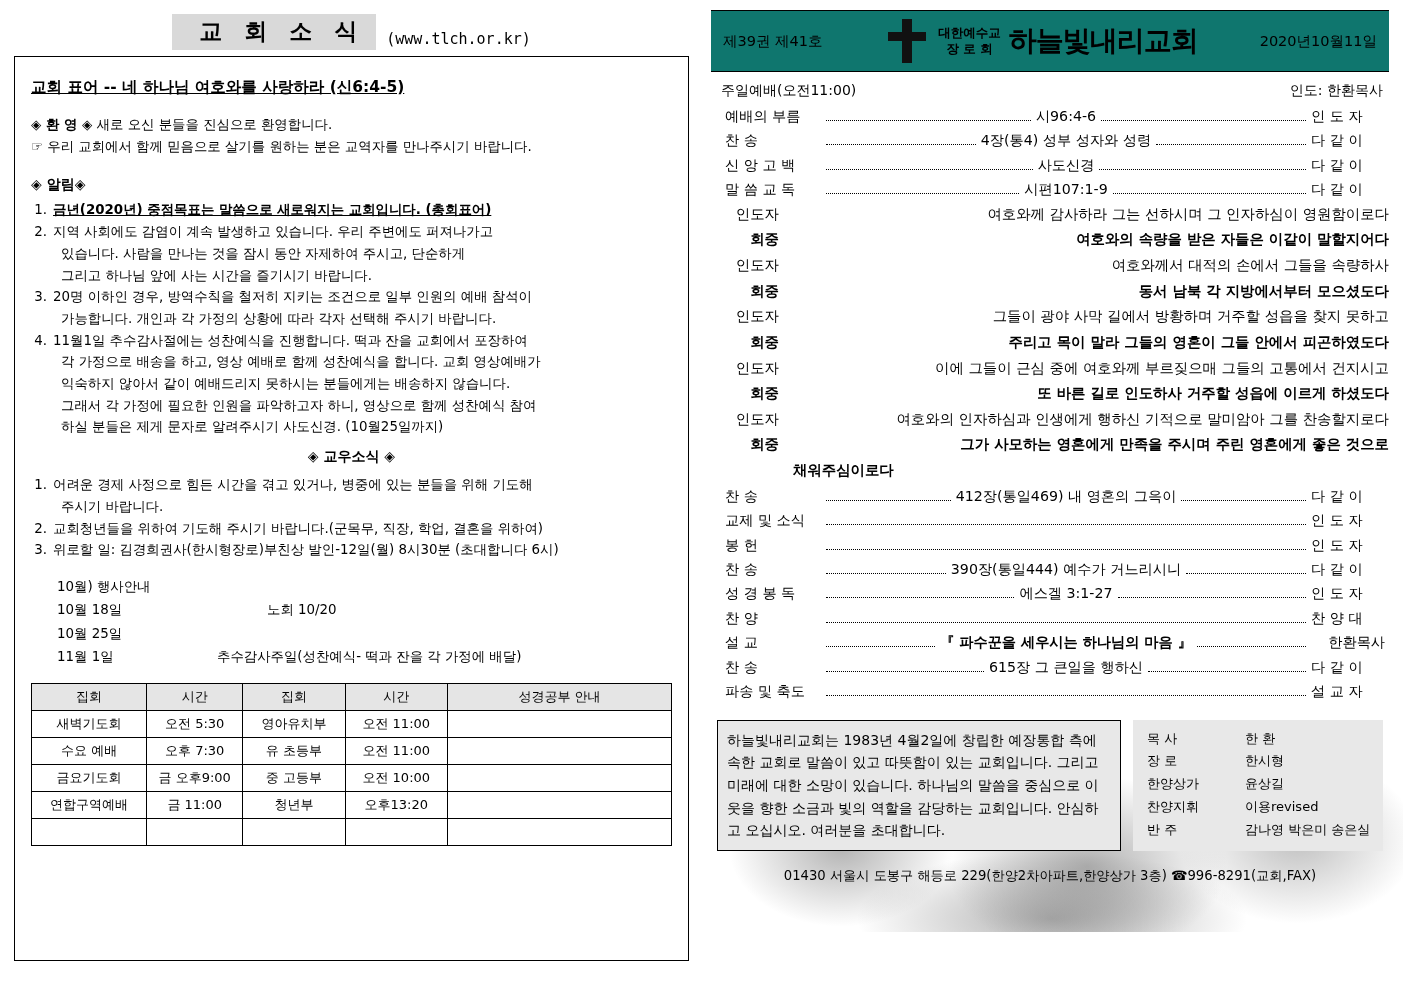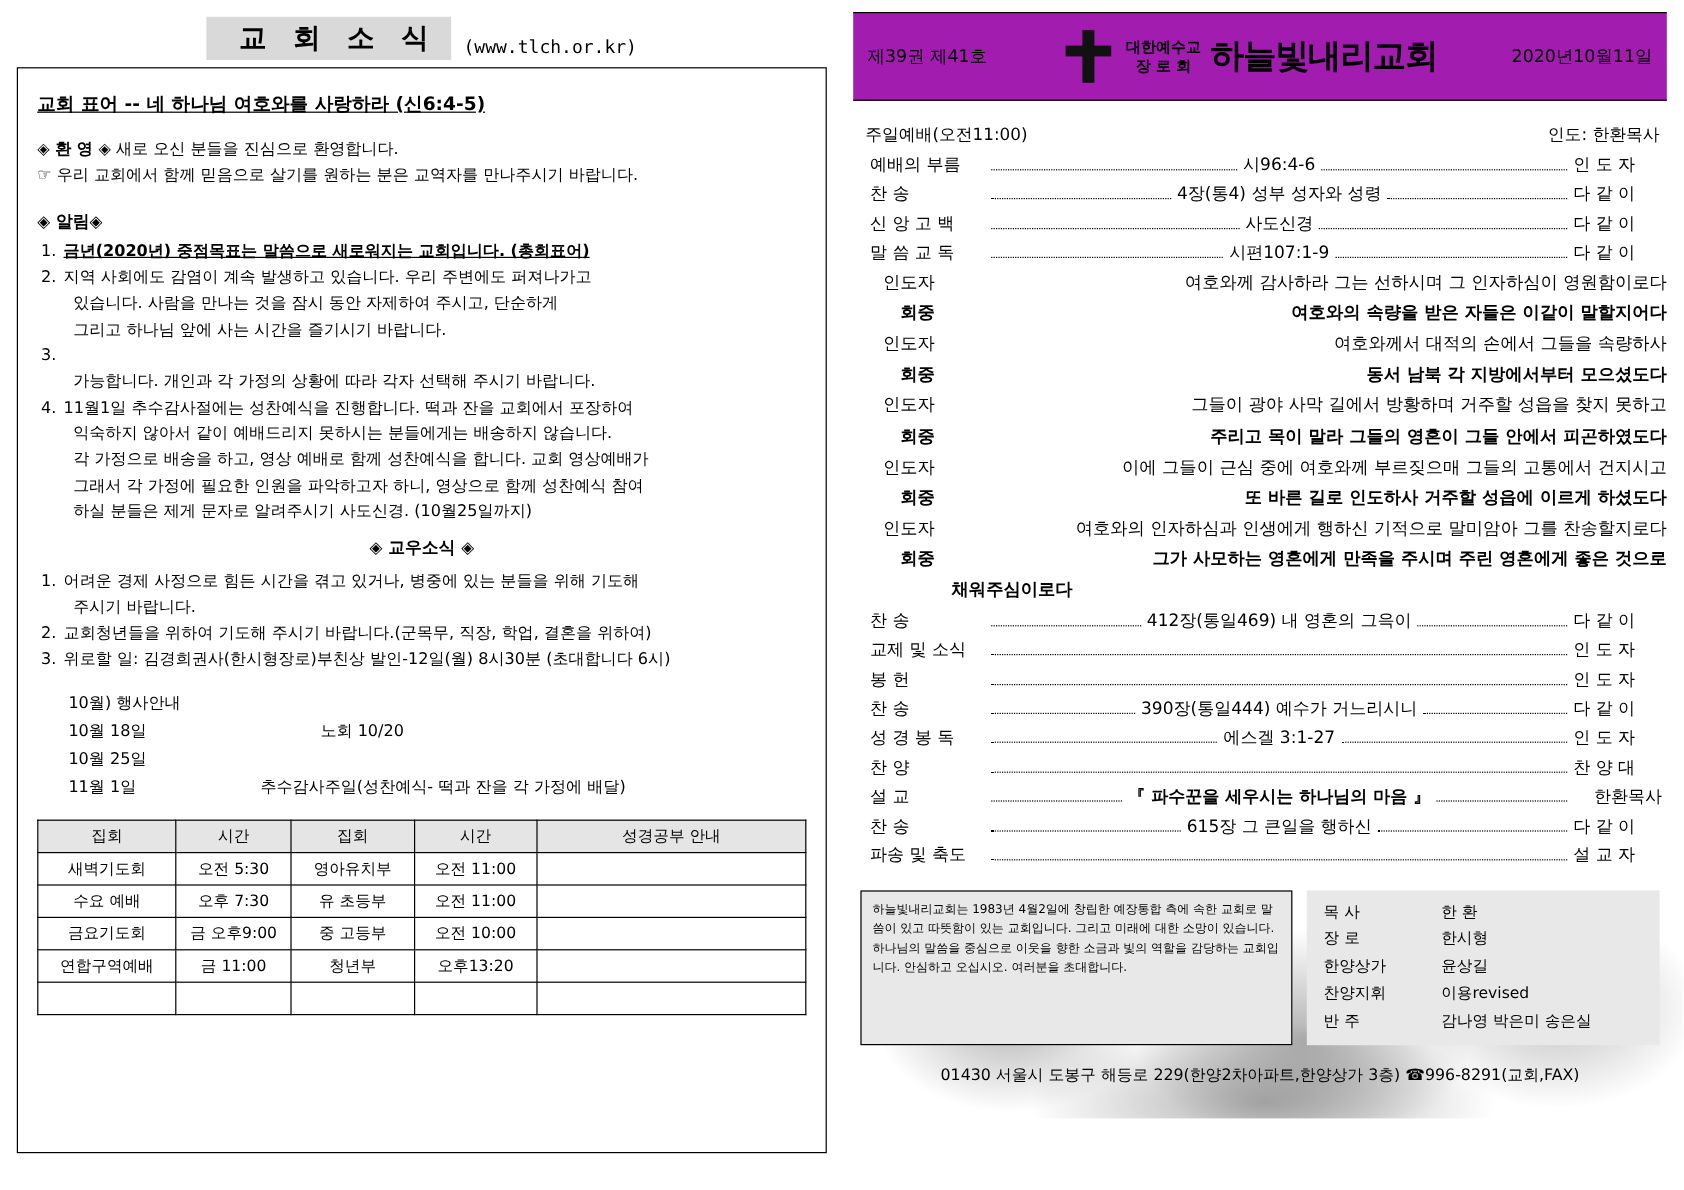--- a/index.html
+++ b/index.html
@@ -37,23 +37,23 @@
   .ev-row { display:flex; }
   .ev-date { width:150px; }
   
   table.meet { border-collapse:collapse; width:100%; margin-top:14px; font-size:13px; }
   table.meet th, table.meet td { border:1px solid #000; height:27px; text-align:center; padding:1px 2px; }
   table.meet th { background:#e5e5e5; font-weight:normal; }
   .col1 { width:18%; } .col2 { width:15%; } .col3 { width:16%; } .col4 { width:16%; } .col5 { width:35%; }
 
   
   .masthead {
-    background:#a21caf; border-top:1.5px solid #000; border-bottom:1.5px solid #000;
-    height:74px; display:flex; align-items:center; justify-content:space-between;
-    padding:0 12px; margin-bottom:20px;
+    background:#0f766e; border-top:1.5px solid #000; border-bottom:1.5px solid #000;
+    height:62px; display:flex; align-items:center; justify-content:space-between;
+    padding:0 12px; margin-bottom:10px;
   }
   .vol { font-size:14.5px; white-space:nowrap; }
   .mast-mid { display:flex; align-items:center; gap:8px; }
   .cross { width:46px; height:44px; position:relative; }
   .cross:before, .cross:after { content:""; position:absolute; background:#111; }
   .cross:before { left:18px; top:0; width:10px; height:44px; }
   .cross:after { left:4px; top:13px; width:38px; height:9px; }
   .denom { font-size:12.5px; line-height:1.25; text-align:center; font-weight:bold; }
   .church-name { font-size:28px; font-weight:bold; letter-spacing:-1px; }
   .mast-date { font-size:14.5px; white-space:nowrap; }
@@ -75,21 +75,21 @@
   .bg-photo {
     position:absolute; left:0; right:0; bottom:60px; height:330px;
     background:
       radial-gradient(ellipse 160px 110px at 20% 75%, rgba(120,120,120,0.55), rgba(255,255,255,0) 70%),
       radial-gradient(ellipse 200px 130px at 55% 80%, rgba(100,100,100,0.5), rgba(255,255,255,0) 70%),
       radial-gradient(ellipse 170px 120px at 85% 72%, rgba(130,130,130,0.5), rgba(255,255,255,0) 70%),
       radial-gradient(ellipse 260px 90px at 50% 96%, rgba(80,80,80,0.45), rgba(255,255,255,0) 75%);
     z-index:0; pointer-events:none;
   }
   .info-wrap { position:relative; z-index:1; display:flex; gap:12px; margin-top:16px; padding:0 6px; }
-  .info-box { width:360px; border:1.4px solid #000; background:#e8e8e8; padding:8px 9px; font-size:10px; line-height:1.62; }
+  .info-box { width:404px; border:1.4px solid #000; background:#e8e8e8; padding:8px 9px; font-size:14px; line-height:1.62; }
   .staff { flex:1; background:#e8e8e8; border:0; padding:8px 4px 8px 14px; font-size:13px; line-height:1.75; }
   .staff-row { display:flex; }
   .staff-role { width:92px; display:flex; justify-content:space-between; flex:0 0 92px; }
   .staff-name { padding-left:6px; }
   .addr { position:relative; z-index:1; text-align:center; font-size:13.2px; margin-top:16px; }
 </style>
 </head>
 <body>
 
 <div class="page">
@@ -124,30 +124,31 @@
         <div style="display:flex;">
           <span style="width:22px;text-align:right;padding-right:6px;">2.</span>
           <span>지역 사회에도 감염이 계속 발생하고 있습니다. 우리 주변에도 퍼져나가고</span>
         </div>
         <div class="indent2">있습니다. 사람을 만나는 것을 잠시 동안 자제하여 주시고, 단순하게</div>
         <div class="indent2">그리고 하나님 앞에 사는 시간을 즐기시기 바랍니다.</div>
       </div>
       <div class="line">
         <div style="display:flex;">
           <span style="width:22px;text-align:right;padding-right:6px;">3.</span>
+          <span>20명 이하인 경우, 방역수칙을 철저히 지키는 조건으로 일부 인원의 예배 참석이</span>
         </div>
         <div class="indent2">가능합니다. 개인과 각 가정의 상황에 따라 각자 선택해 주시기 바랍니다.</div>
       </div>
       <div class="line">
         <div style="display:flex;">
           <span style="width:22px;text-align:right;padding-right:6px;">4.</span>
           <span>11월1일 추수감사절에는 성찬예식을 진행합니다. 떡과 잔을 교회에서 포장하여</span>
         </div>
+        <div class="indent2">각 가정으로 배송을 하고, 영상 예배로 함께 성찬예식을 합니다. 교회 영상예배가</div>
         <div class="indent2">익숙하지 않아서 같이 예배드리지 못하시는 분들에게는 배송하지 않습니다.</div>
-        <div class="indent2">각 가정으로 배송을 하고, 영상 예배로 함께 성찬예식을 합니다. 교회 영상예배가</div>
         <div class="indent2">그래서 각 가정에 필요한 인원을 파악하고자 하니, 영상으로 함께 성찬예식 참여</div>
         <div class="indent2">하실 분들은 제게 문자로 알려주시기 사도신경. (10월25일까지)</div>
       </div>
 
       <div class="mu-head">◈ 교우소식 ◈</div>
 
       <div class="line">
         <div style="display:flex;">
           <span style="width:22px;text-align:right;padding-right:6px;">1.</span>
           <span>어려운 경제 사정으로 힘든 시간을 겪고 있거나, 병중에 있는 분들을 위해 기도해</span>

